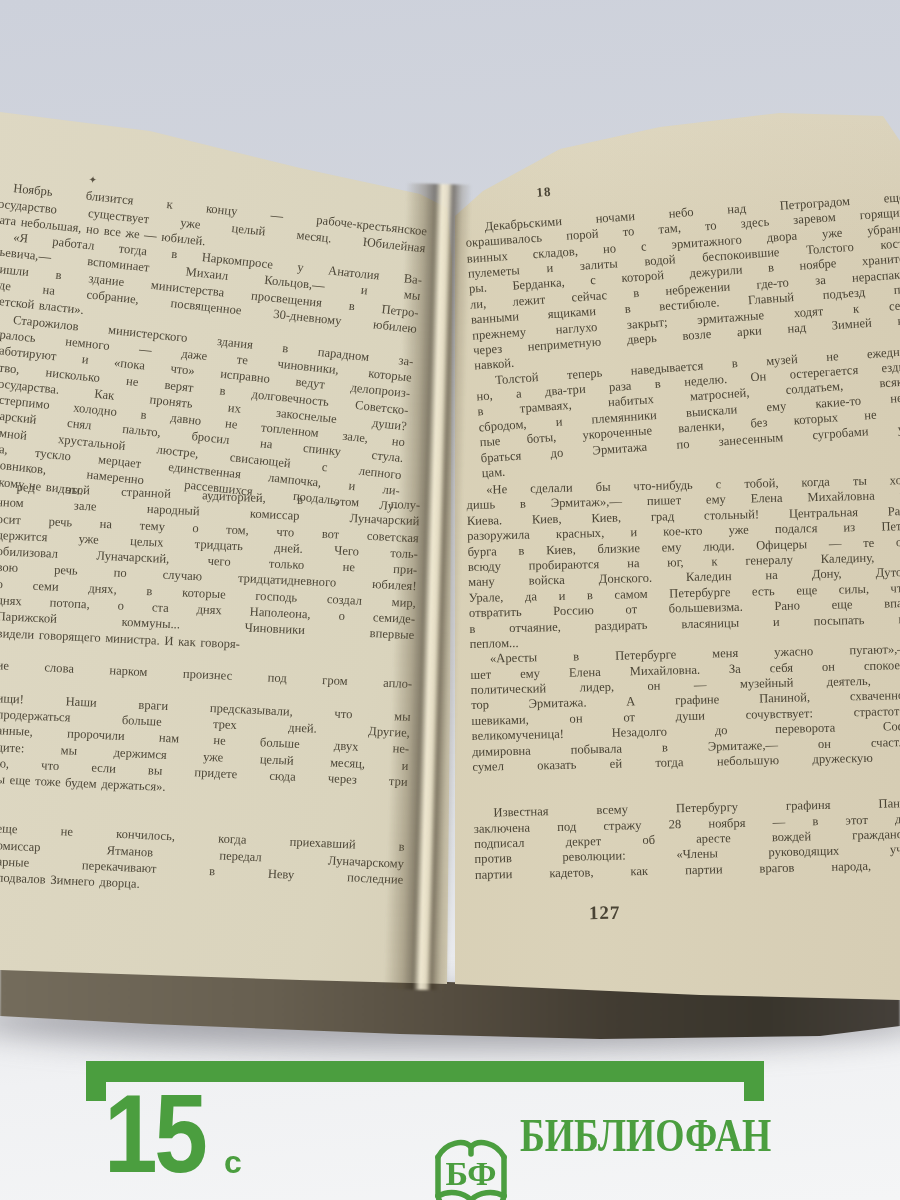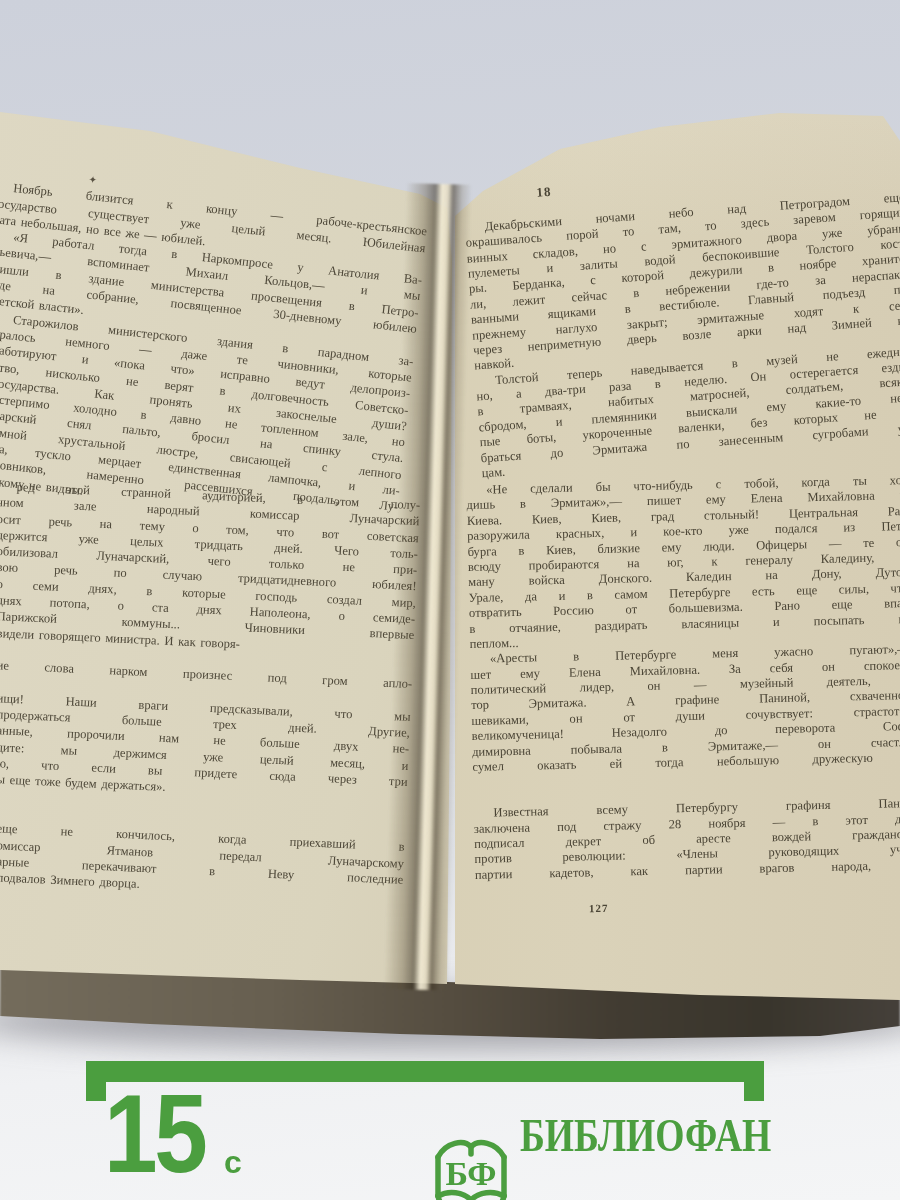--- a/index.html
+++ b/index.html
@@ -58,21 +58,21 @@
   .txt.rcol .ln { height:15.4px; line-height:15.4px; color:#4a4435; }
   .txt .ln.ind { padding-left:20px; }
   .txt .ln.end { text-align-last:left; }
   .l1 { left:-4px;  top:162px; width:436px; transform:rotate(6deg);   transform-origin:0 0; }
   .l2 { left:-3px;  top:478px; width:424px; transform:rotate(2.6deg); transform-origin:0 0; }
   .r1 { left:462px; top:190px; width:441px; transform:rotate(-4deg);  transform-origin:0 0; }
   .r2 { left:466px; top:483px; width:440px; transform:rotate(-1.3deg);transform-origin:0 0; }
   .star { height:16.3px; line-height:16.3px; padding-left:94px; font-size:10px; color:#5a5344; text-align:left; }
   .chapter { height:15.4px; line-height:15.4px; padding-left:74px; font-size:13px; font-weight:bold; letter-spacing:1px; color:#4a4435; text-align:left; }
   .pagenum {
-    position:absolute; left:589px; top:902px; font-size:11px; font-weight:bold;
+    position:absolute; left:589px; top:902px; font-size:19px; font-weight:bold;
     letter-spacing:1px; color:#4a4435; z-index:6; transform:rotate(-1deg);text-align:center;
   }
   
   .wm { position:absolute; z-index:9; }
   .wm-bar      { left:86px;  top:1061px; width:678px; height:21px; background:#4b9e3f; }
   .wm-leg-l    { left:86px;  top:1061px; width:20px;  height:40px; background:#4b9e3f; }
   .wm-leg-r    { left:744px; top:1061px; width:20px;  height:40px; background:#4b9e3f; }
   .wm-price {
     left:104px; top:1078px; color:#4b9e3f;
     font-family:"Liberation Sans", sans-serif; font-weight:bold;

